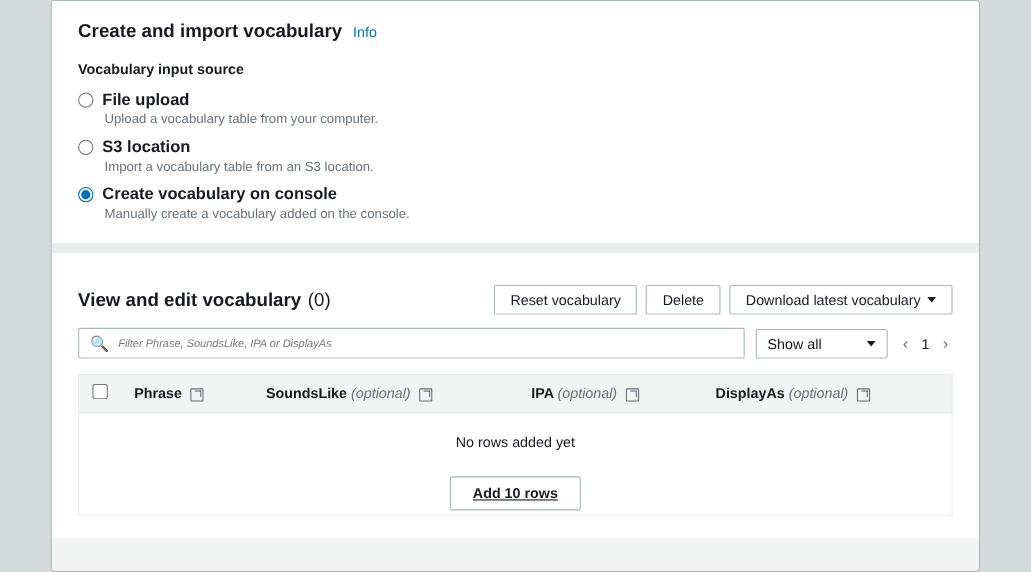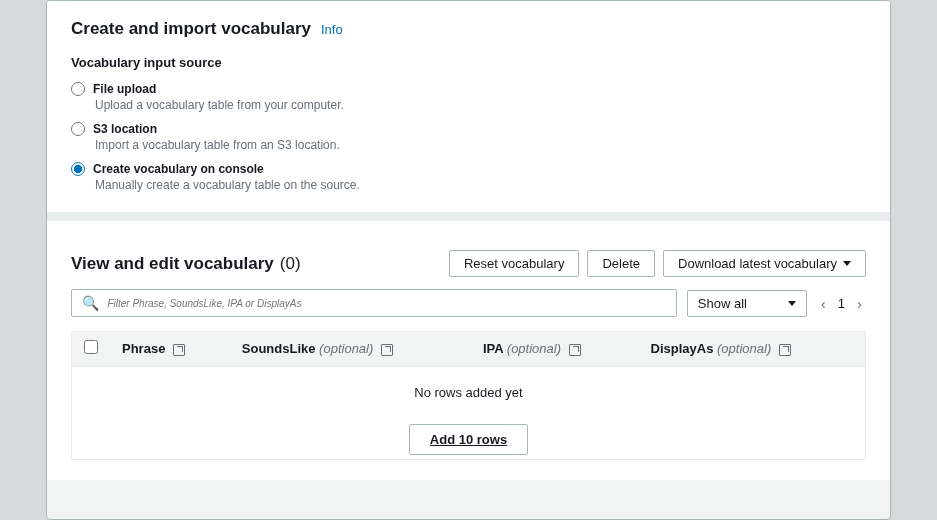--- a/index.html
+++ b/index.html
@@ -58,21 +58,21 @@
       flex-direction: column;
       gap: 2px;
     }
     .radio-label-row {
       display: flex;
       align-items: center;
       gap: 8px;
       cursor: pointer;
     }
     .radio-label-text {
-      font-size: 12px;
+      font-size: 15px;
       font-weight: 600;
       color: #16191f;
     }
     .radio-desc {
       font-size: 12px;
       color: #687078;
       margin-left: 24px;
     }
     input[type="radio"] {
       width: 14px;
@@ -300,21 +300,21 @@
           <span class="radio-label-text">S3 location</span>
         </label>
         <div class="radio-desc">Import a vocabulary table from an S3 location.</div>
       </div>
 
       <div class="radio-item">
         <label class="radio-label-row">
           <input type="radio" name="vocab-source" checked="" style="">
           <span class="radio-label-text">Create vocabulary on console</span>
         </label>
-        <div class="radio-desc">Manually create a vocabulary table on the source.</div>
+        <div class="radio-desc">Manually create a vocabulary added on the console.</div>
       </div>
 
     </div>
   </div>
 
   <div class="divider"></div>
 
   <div class="section-bottom">
 
     <div class="toolbar-row">

